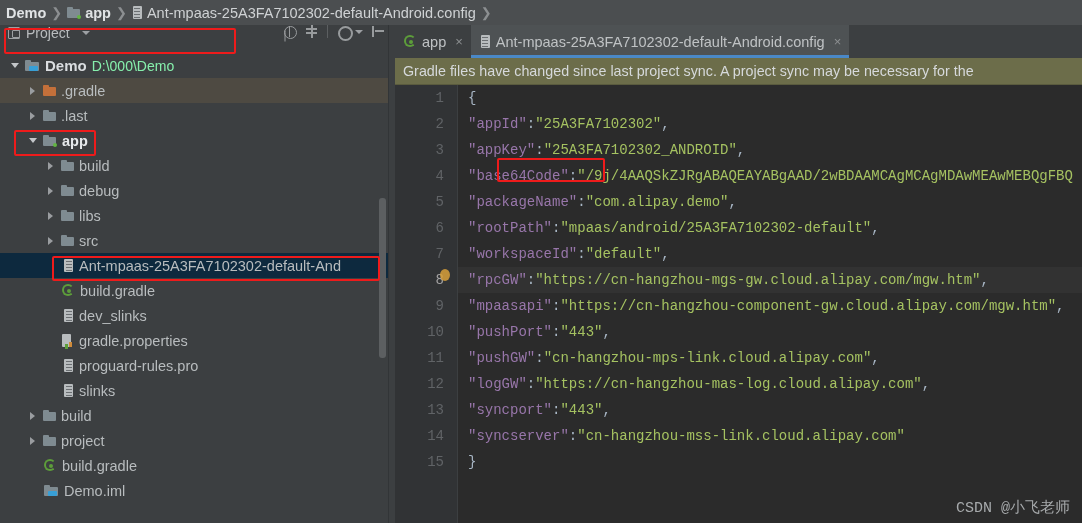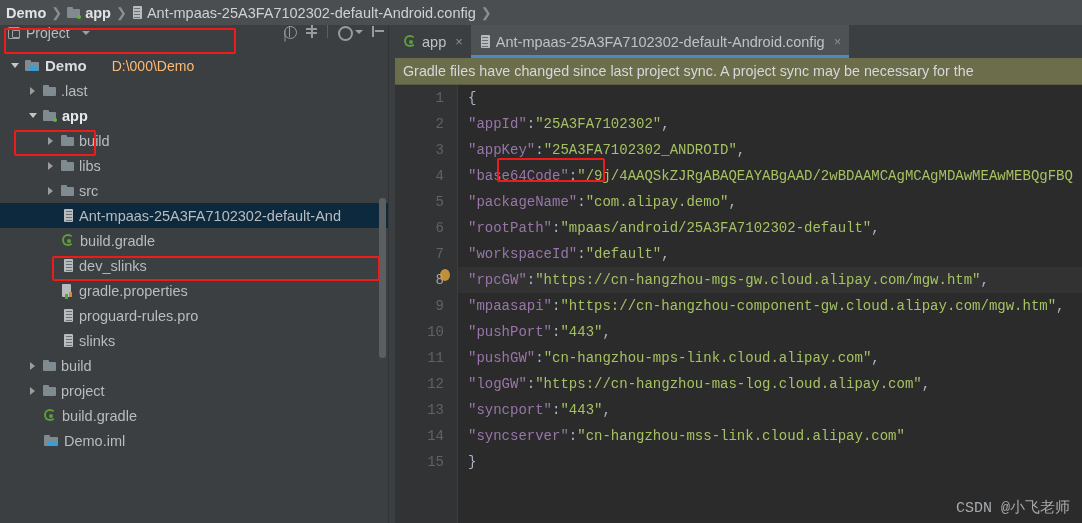--- a/index.html
+++ b/index.html
@@ -184,21 +184,21 @@
     position: absolute; left: 0; top: 28px; width: 395px; height: 470px;
     background: #3c3f41; overflow: hidden;
   }
   .row {
     height: 25px; display: flex; align-items: center; gap: 5px;
     color: #a9b7c6; font-size: 14.5px; white-space: nowrap;
     padding-right: 6px;
   }
   .row .lbl { color: #b8bcbe; }
   .row.root .lbl { font-weight: bold; color: #dadde0; font-size: 15px; }
-  .row .path { color: #fdba74; font-size: 14px; margin-left: 20px; }
+  .row .path { color: #86efac; font-size: 14px; margin-left: 0; }
   .row.hover { background: #4e4a42; }
   .row.selected { background: #0d293e; }
   .row.bold-lbl .lbl { font-weight: bold; color: #e6e9eb; }
   .ind { display: inline-block; flex: 0 0 auto; }
 
   
   .lscroll {
     position: absolute; right: 9px; top: 145px; width: 7px; height: 160px;
     background: #5c5f61; border-radius: 3px;
   }
@@ -325,20 +325,28 @@
       <div class="row root">
         <span class="ind" style="width:6px"></span>
         <span class="tri down"></span>
         <span class="ico ico-project">
             <i></i>
           </span>
         <span class="lbl">Demo</span>
         <span class="path">D:\000\Demo</span>
       </div>
 
+      <div class="row hover">
+        <span class="ind" style="width:24px"></span>
+        <span class="tri right"></span>
+        <span class="ico ico-folder orange">
+            <i></i>
+          </span>
+        <span class="lbl">.gradle</span>
+      </div>
 
       <div class="row">
         <span class="ind" style="width:24px"></span>
         <span class="tri right"></span>
         <span class="ico ico-folder">
             <i></i>
           </span>
         <span class="lbl">.last</span>
       </div>
 
@@ -353,20 +361,28 @@
 
       <div class="row">
         <span class="ind" style="width:42px"></span>
         <span class="tri right"></span>
         <span class="ico ico-folder">
             <i></i>
           </span>
         <span class="lbl">build</span>
       </div>
 
+      <div class="row">
+        <span class="ind" style="width:42px"></span>
+        <span class="tri right"></span>
+        <span class="ico ico-folder">
+            <i></i>
+          </span>
+        <span class="lbl">debug</span>
+      </div>
 
       <div class="row">
         <span class="ind" style="width:42px"></span>
         <span class="tri right"></span>
         <span class="ico ico-folder">
             <i></i>
           </span>
         <span class="lbl">libs</span>
       </div>
 

